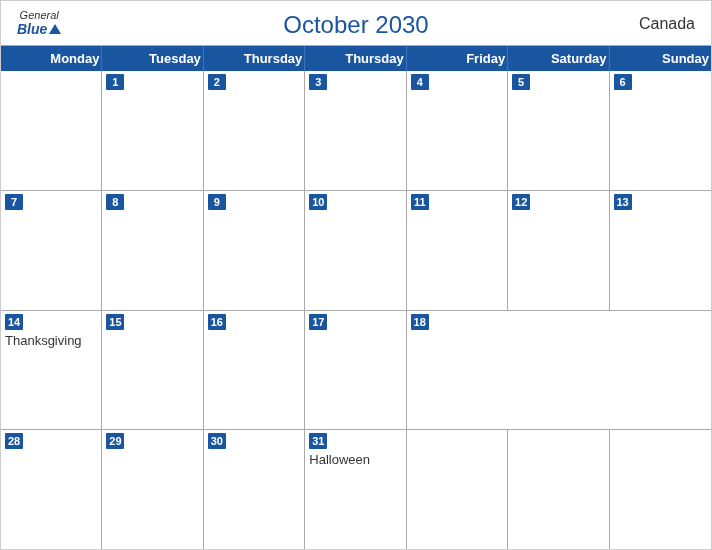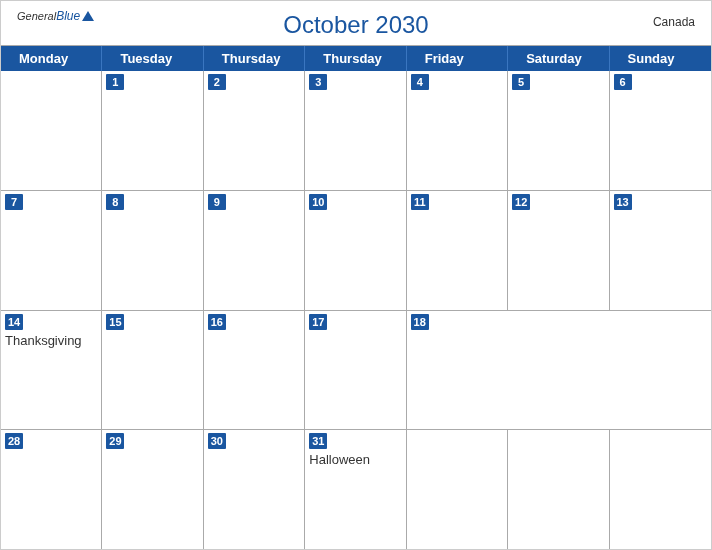--- a/index.html
+++ b/index.html
@@ -23,32 +23,32 @@
       align-items: center;
       justify-content: center;
       padding: 10px 16px 6px;
       position: relative;
     }
     .logo-area {
       position: absolute;
       left: 16px;
       top: 8px;
       display: flex;
-      flex-direction: row;
+      flex-direction: column;
       align-items: center;
     }
     .logo-text-general {
       font-size: 11px;
       color: #333;
       font-style: italic;
     }
     .logo-text-blue {
-      font-size: 12px;
+      font-size: 14px;
       color: #1a56a0;
-      font-weight: normal;
+      font-weight: bold;
       font-style: italic;
     }
     .logo-triangle {
       width: 0;
       height: 0;
       border-left: 6px solid transparent;
       border-right: 6px solid transparent;
       border-bottom: 10px solid #1a56a0;
       display: inline-block;
       margin-left: 2px;
@@ -61,40 +61,40 @@
     .calendar-title {
       font-size: 24px;
       color: #1a56a0;
       font-weight: normal;
       text-align: center;
     }
     .country-label {
       position: absolute;
       right: 16px;
       top: 14px;
-      font-size: 12px;
+      font-size: 16px;
       color: #333;
     }
     .calendar-grid {
       flex: 1;
       display: flex;
       flex-direction: column;
       border-top: 1px solid #aaa;
     }
     .day-headers {
       display: grid;
       grid-template-columns: repeat(7, 1fr);
       background: #1a56a0;
     }
     .day-header {
-      text-align: left;
+      text-align: right;
       color: #fff;
       font-size: 13px;
       font-weight: bold;
-      padding: 5px 18px;
+      padding: 5px 2px;
       border-right: 1px solid #3a76c0;
     }
     .day-header:last-child {
       border-right: none;
     }
     .weeks-container {
       flex: 1;
       display: flex;
       flex-direction: column;
     }

